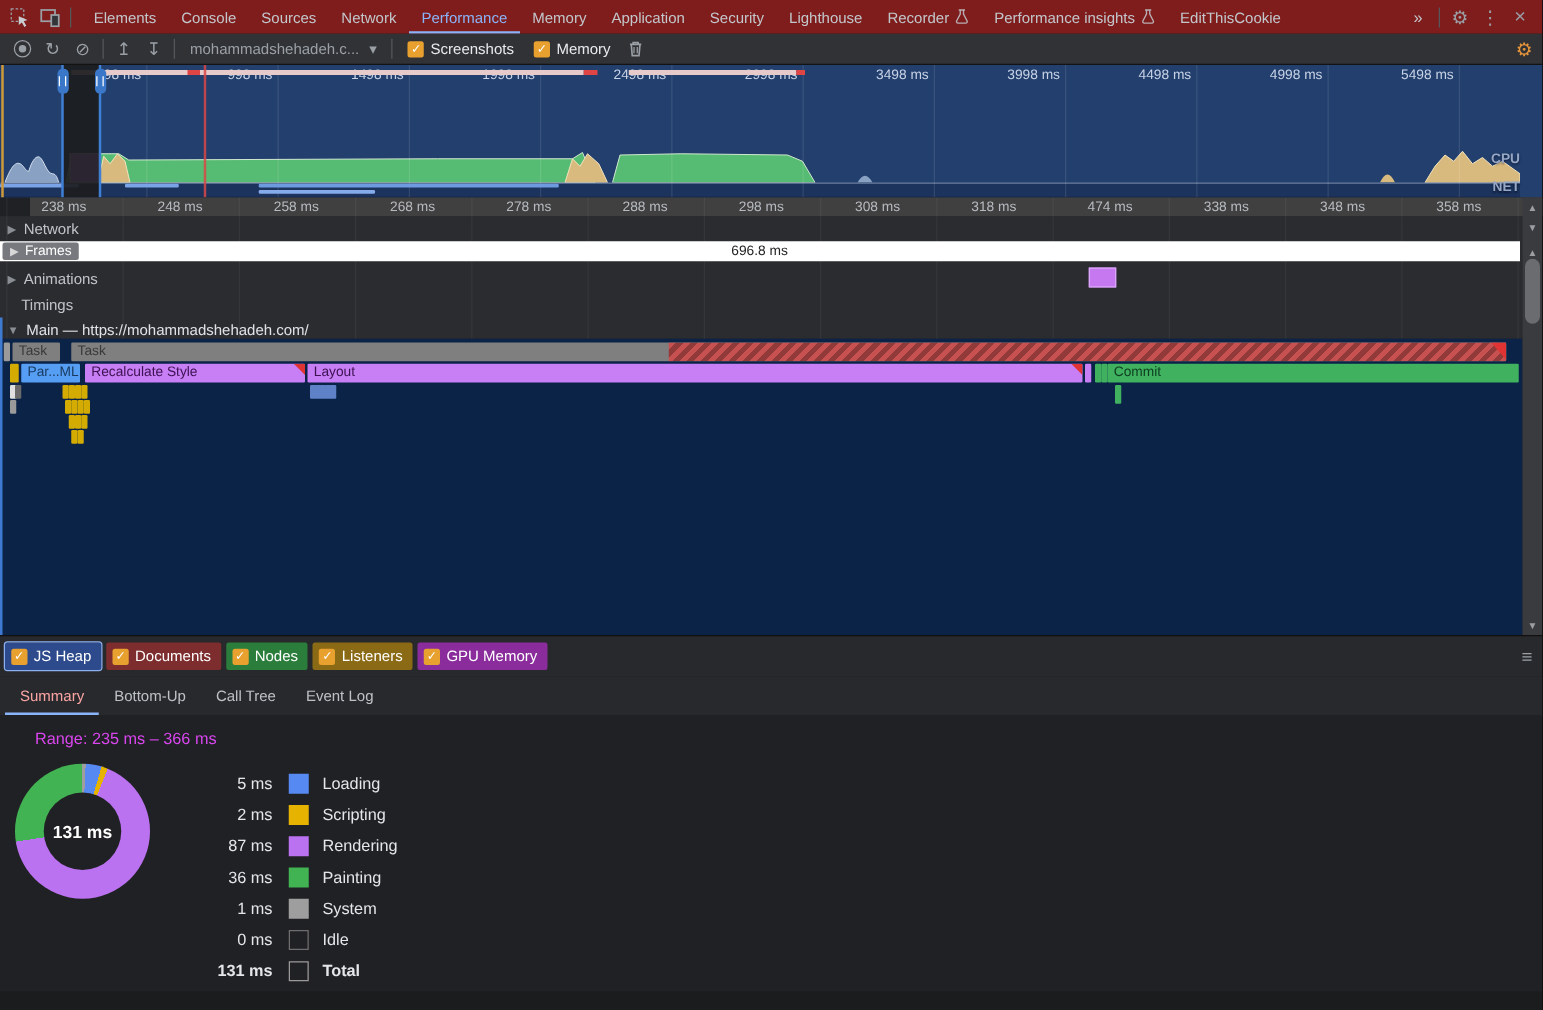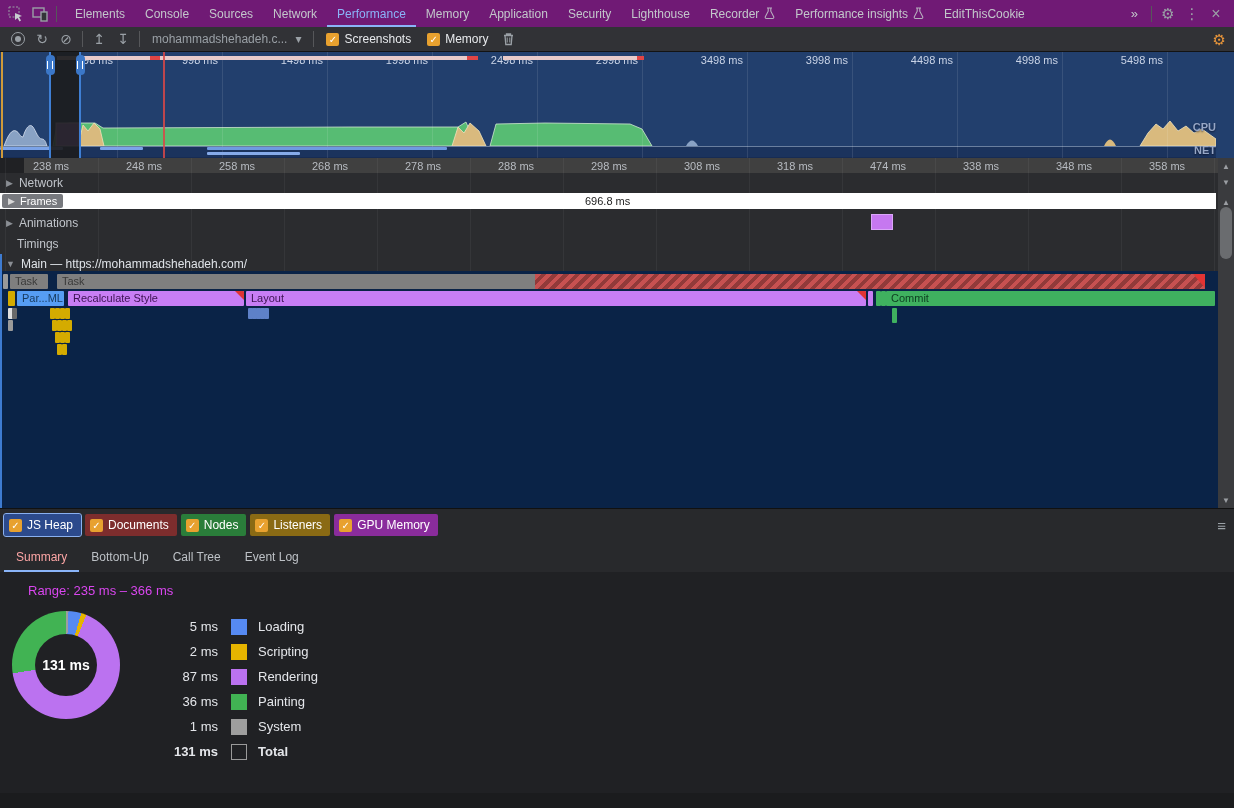--- a/index.html
+++ b/index.html
@@ -1,21 +1,21 @@
 <!DOCTYPE html>
 <html><head>
 <meta charset="utf-8">
 <style>
   html,body{margin:0;padding:0;background:#000;}
   .screen{position:relative;width:1234px;height:808px;background:#202124;overflow:hidden;
           font-family:"Liberation Sans","DejaVu Sans",sans-serif;font-size:12px;color:#c8ccd0;}
   .abs{position:absolute;}
 
   
-  .tabbar{position:absolute;left:0;top:0;width:1234px;height:27px;background:#701a75;
+  .tabbar{position:absolute;left:0;top:0;width:1234px;height:27px;background:#7f1d1d;
           border-bottom:1px solid #1b1b1b;display:flex;align-items:stretch;}
   .tabbar .icons{display:flex;align-items:center;padding:0 4px;}
   .tb-icon{width:24px;height:20px;display:flex;align-items:center;justify-content:center;color:#9aa0a6;cursor:pointer;}
   .vsep{width:1px;height:16px;background:#56575a;margin:auto 4px;}
   .tabs-scroll{display:flex;align-items:stretch;flex:1;overflow:hidden;}
   .tab{display:flex;align-items:center;gap:5px;padding:0 10px;color:#c3c7cb;cursor:pointer;white-space:nowrap;}
   .tab.active{color:#8ab4f8;box-shadow:inset 0 -2px 0 #8ab4f8;}
   .tab .flask{opacity:.85}
   .tab-overflow{display:flex;align-items:center;padding:0 8px;color:#c3c7cb;font-size:13px;letter-spacing:1px;cursor:pointer;}
   .tabbar-right{display:flex;align-items:center;padding-right:6px;}
@@ -456,20 +456,25 @@
           <div class="sum-val">36 ms</div>
           <div class="sum-swatch" style="background: rgb(65, 179, 83);"></div>
           <div class="sum-lab">Painting</div>
         </div>
         <div class="sum-row">
           <div class="sum-val">1 ms</div>
           <div class="sum-swatch" style="background: rgb(158, 158, 158);"></div>
           <div class="sum-lab">System</div>
         </div>
         <div class="sum-row">
+          <div class="sum-val">0 ms</div>
+          <div class="sum-swatch" style="border: 1px solid rgb(110, 110, 110);"></div>
+          <div class="sum-lab">Idle</div>
+        </div>
+        <div class="sum-row">
           <div class="sum-val bold">131 ms</div>
           <div class="sum-swatch" style="border: 1px solid rgb(154, 154, 154);"></div>
           <div class="sum-lab bold">Total</div>
         </div>
       </div>
   </div>
 
   <div class="bottom-strip"></div>
 </div>
 

